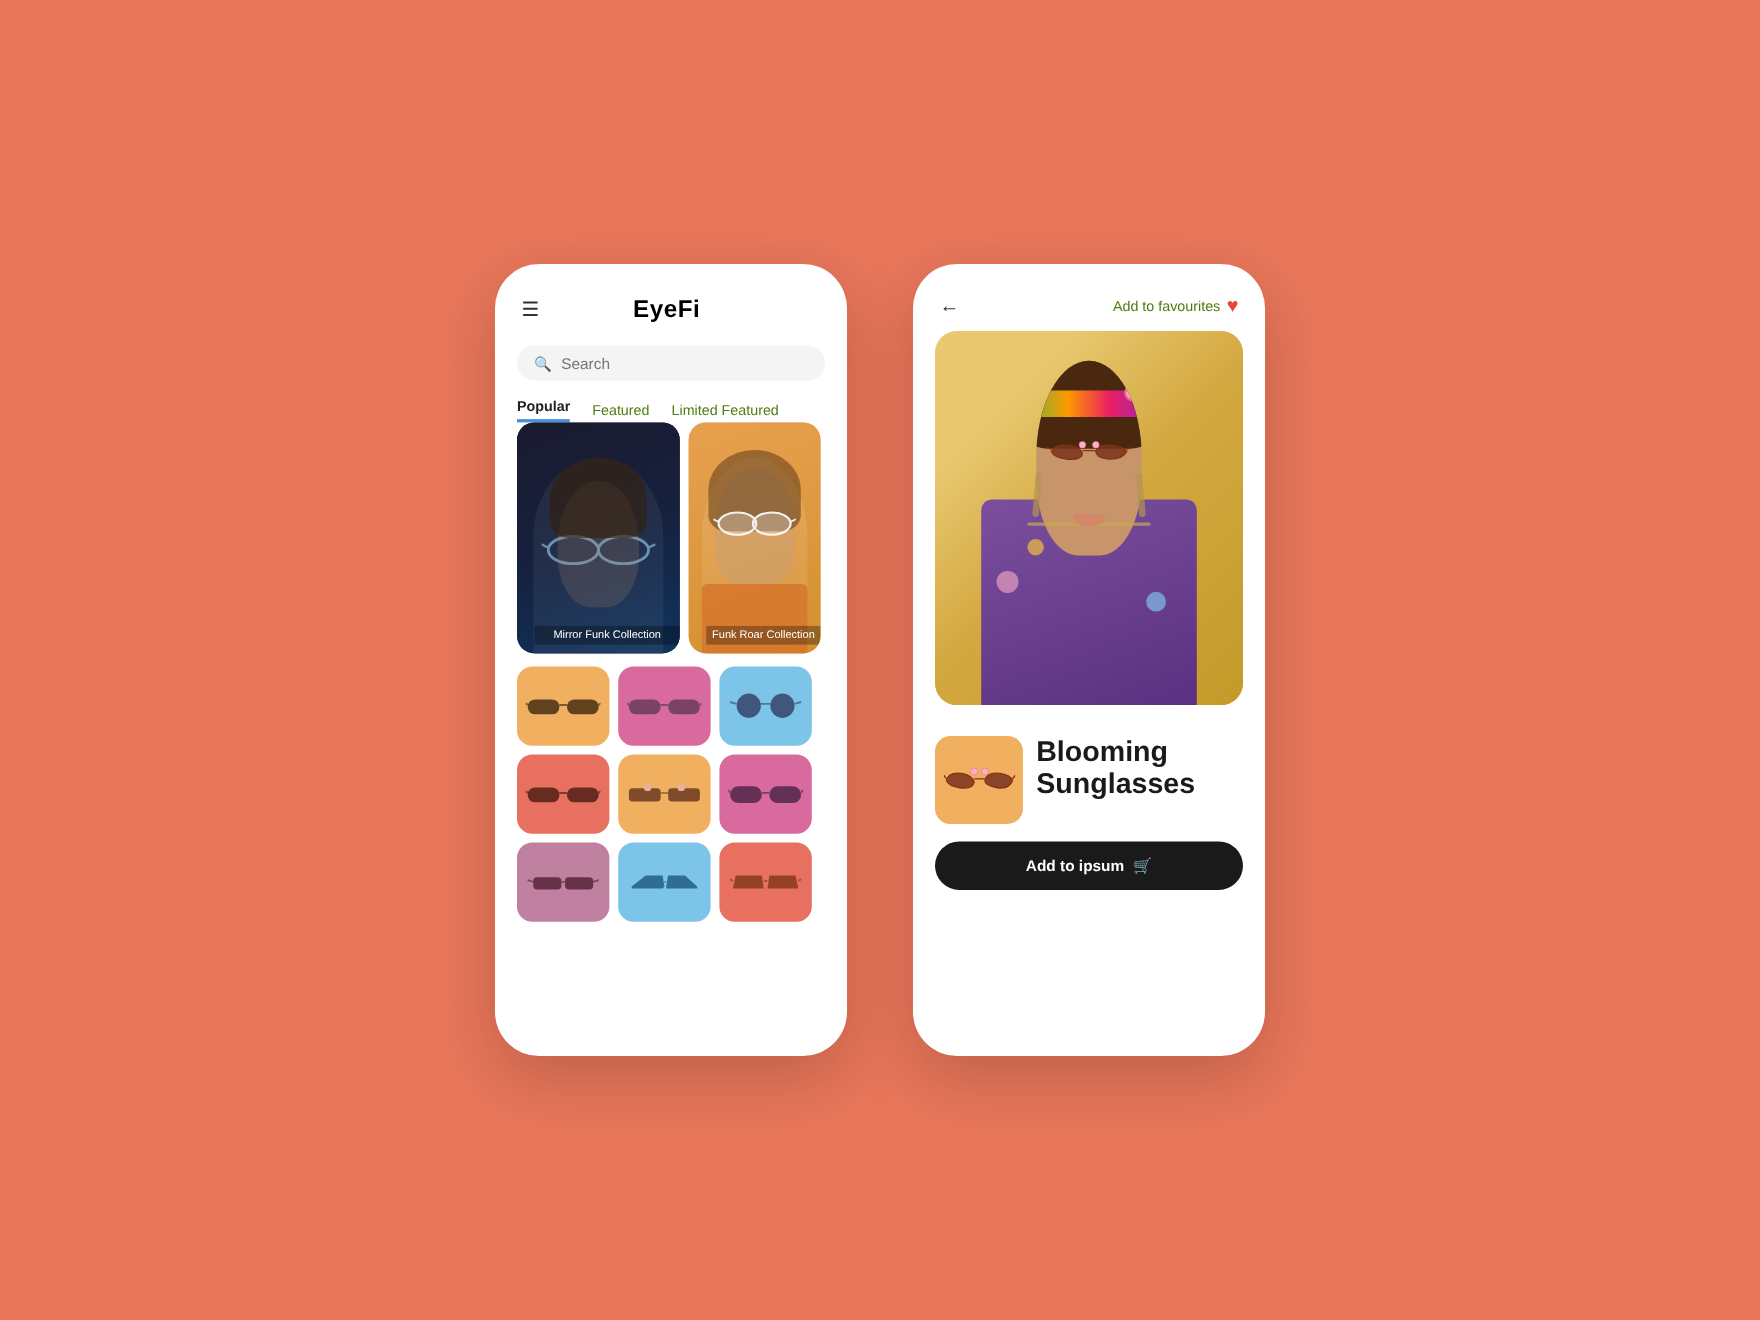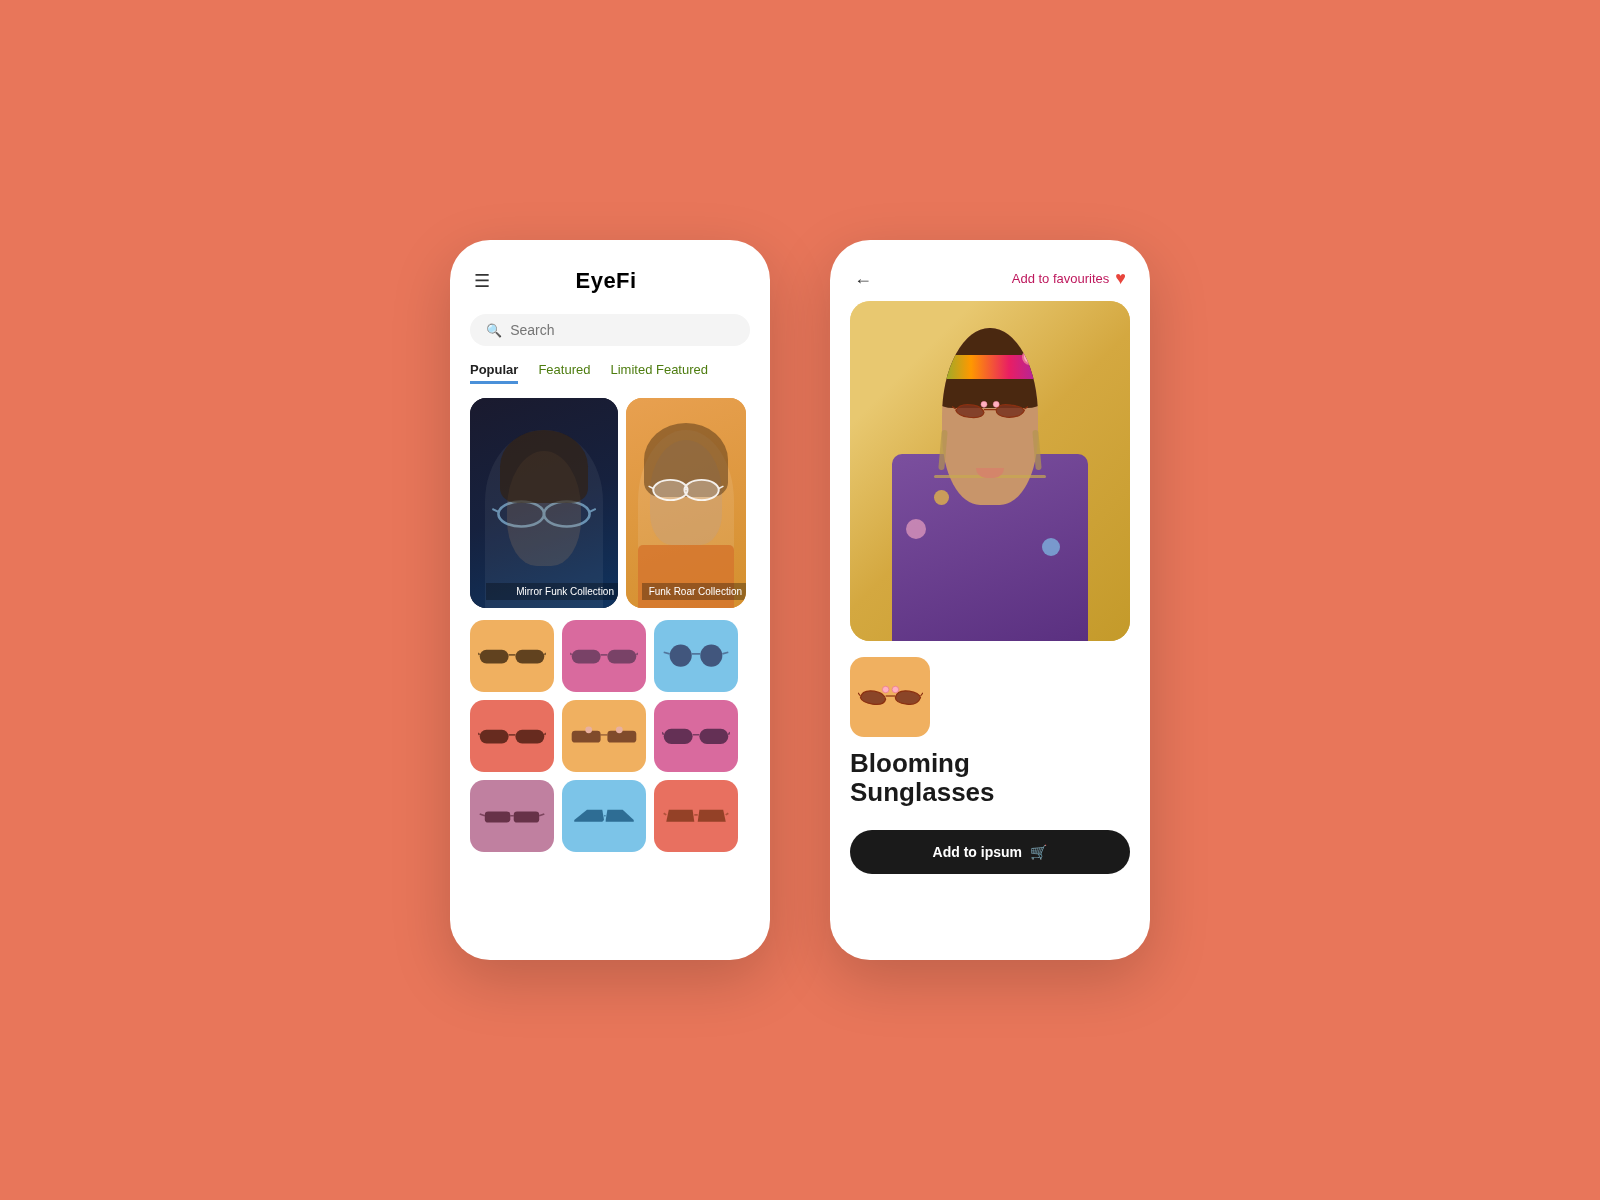--- a/index.html
+++ b/index.html
@@ -72,21 +72,22 @@
       border: none;
       outline: none;
       font-size: 14px;
       color: #c2410c;
       width: 100%;
     }
     .p1-tabs {
       display: flex;
       padding: 0 20px;
       gap: 20px;
-      margin-bottom: 14px;
+      margin-bottom: 0;
+      align-items: flex-end;
     }
     .p1-tab {
       font-size: 13px;
       color: #4d7c0f;
       cursor: pointer;
       padding-bottom: 4px;
     }
     .p1-tab.active {
       color: #222;
       font-weight: 700;
@@ -111,21 +112,21 @@
     .p1-featured-card-2 {
       width: 120px;
       height: 210px;
       background: #E8A050;
     }
     .p1-card-label {
       position: absolute;
       bottom: 8px;
       left: 16px;
       right: 0;
-      text-align: right;
+      text-align: center;
       font-size: 10px;
       color: #fff;
       font-weight: 500;
       background: rgba(0,0,0,0.3);
       padding: 3px 4px;
     }
     
     .p1-grid {
       padding: 0 20px;
       display: flex;
@@ -169,43 +170,42 @@
       color: #333;
       cursor: pointer;
     }
     .p2-fav-area {
       display: flex;
       align-items: center;
       gap: 6px;
     }
     .p2-fav-label {
       font-size: 13px;
-      color: #be185d;
+      color: #4d7c0f;
     }
     .p2-heart {
       color: #E8453C;
       font-size: 18px;
     }
     .p2-product-image {
       margin: 0 20px;
       border-radius: 20px;
       overflow: hidden;
       height: 340px;
       background: linear-gradient(135deg, #F5D78E 0%, #E8C060 40%, #d4a843 100%);
       display: flex;
       align-items: center;
       justify-content: center;
       position: relative;
     }
     .p2-product-bottom {
-      padding: 16px 20px 0;
+      padding: 28px 20px 0;
       display: flex;
       align-items: flex-start;
       gap: 12px;
-      flex-direction: column;
     }
     .p2-small-preview {
       width: 80px;
       height: 80px;
       border-radius: 14px;
       background: #F0B060;
       display: flex;
       align-items: center;
       justify-content: center;
       flex-shrink: 0;

